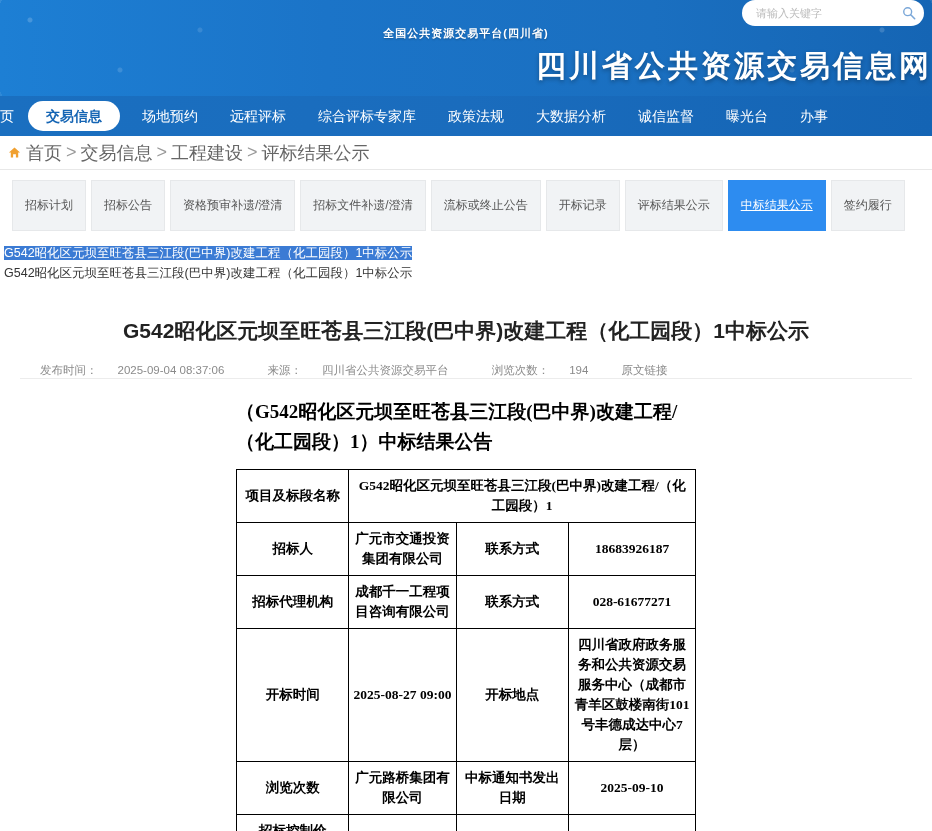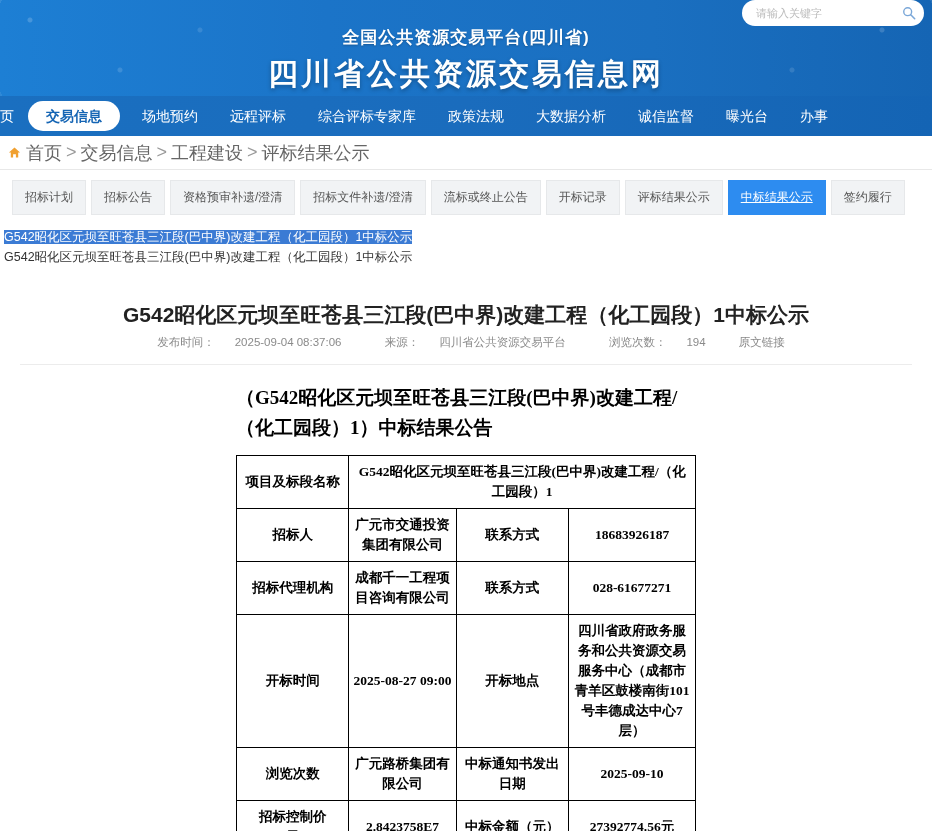--- a/index.html
+++ b/index.html
@@ -38,31 +38,32 @@
       linear-gradient(-120deg, rgba(255,255,255,.09) 0 2px, transparent 2px 46px);
   }
   .banner-text {
     position: relative;
     z-index: 2;
     text-align: center;
     padding-top: 26px;
     color: #ffffff;
   }
   .banner-sub {
-    font-size: 17px;
+    font-size: 11px;
     font-weight: bold;
     letter-spacing: 1px;
     margin-bottom: 5px;
     text-shadow: 0 1px 2px rgba(0,0,0,.25);
   }
   .banner-title {
     font-size: 30px;
     font-weight: bold;
     letter-spacing: 3px;
     text-shadow: 0 2px 4px rgba(0,0,0,.3);
+    text-align: right;
   }
   .search-box {
     position: absolute;
     top: 0px;
     right: 8px;
     z-index: 5;
     width: 182px;
     height: 26px;
     background: #ffffff;
     border-radius: 13px;
@@ -128,21 +129,21 @@
   .tabs {
     display: flex;
     align-items: center;
     padding: 10px 4px 12px 12px;
     gap: 5px;
     font-size: 12px;
   }
   .tab {
     background: #f1f3f5;
     color: #555;
-    padding: 8px 12px;
+    padding: 16px 12px;
     white-space: nowrap;
     cursor: pointer;
     border: 1px solid #e6e8ea;
   }
   .tab.active {
     background: #2d8cf0;
     color: #ffffff;
     border-color: #2d8cf0;
     text-decoration: underline;
   }
@@ -157,25 +158,24 @@
   
   .article { padding: 26px 20px 0 20px; }
   .art-title {
     text-align: center;
     font-size: 21px;
     font-weight: bold;
     color: #222;
     line-height: 32px;
   }
   .art-meta {
-    text-align: center;
+    text-align: left;
     font-size: 11.5px;
     color: #8a8a8a;
-    margin-top: 4px;
-    padding-bottom: 14px;
+    margin-top: 16px;
     border-bottom: 1px solid #ececec;
   }
   .art-meta span { margin: 0 10px; }
   .art-meta a { color: #8a8a8a; text-decoration: none; }
   
   .doc { padding: 18px 0 0 0; font-family: "Liberation Serif", serif; }
   .doc-title {
     text-align: left;
     font-size: 19px;
     font-weight: bold;

